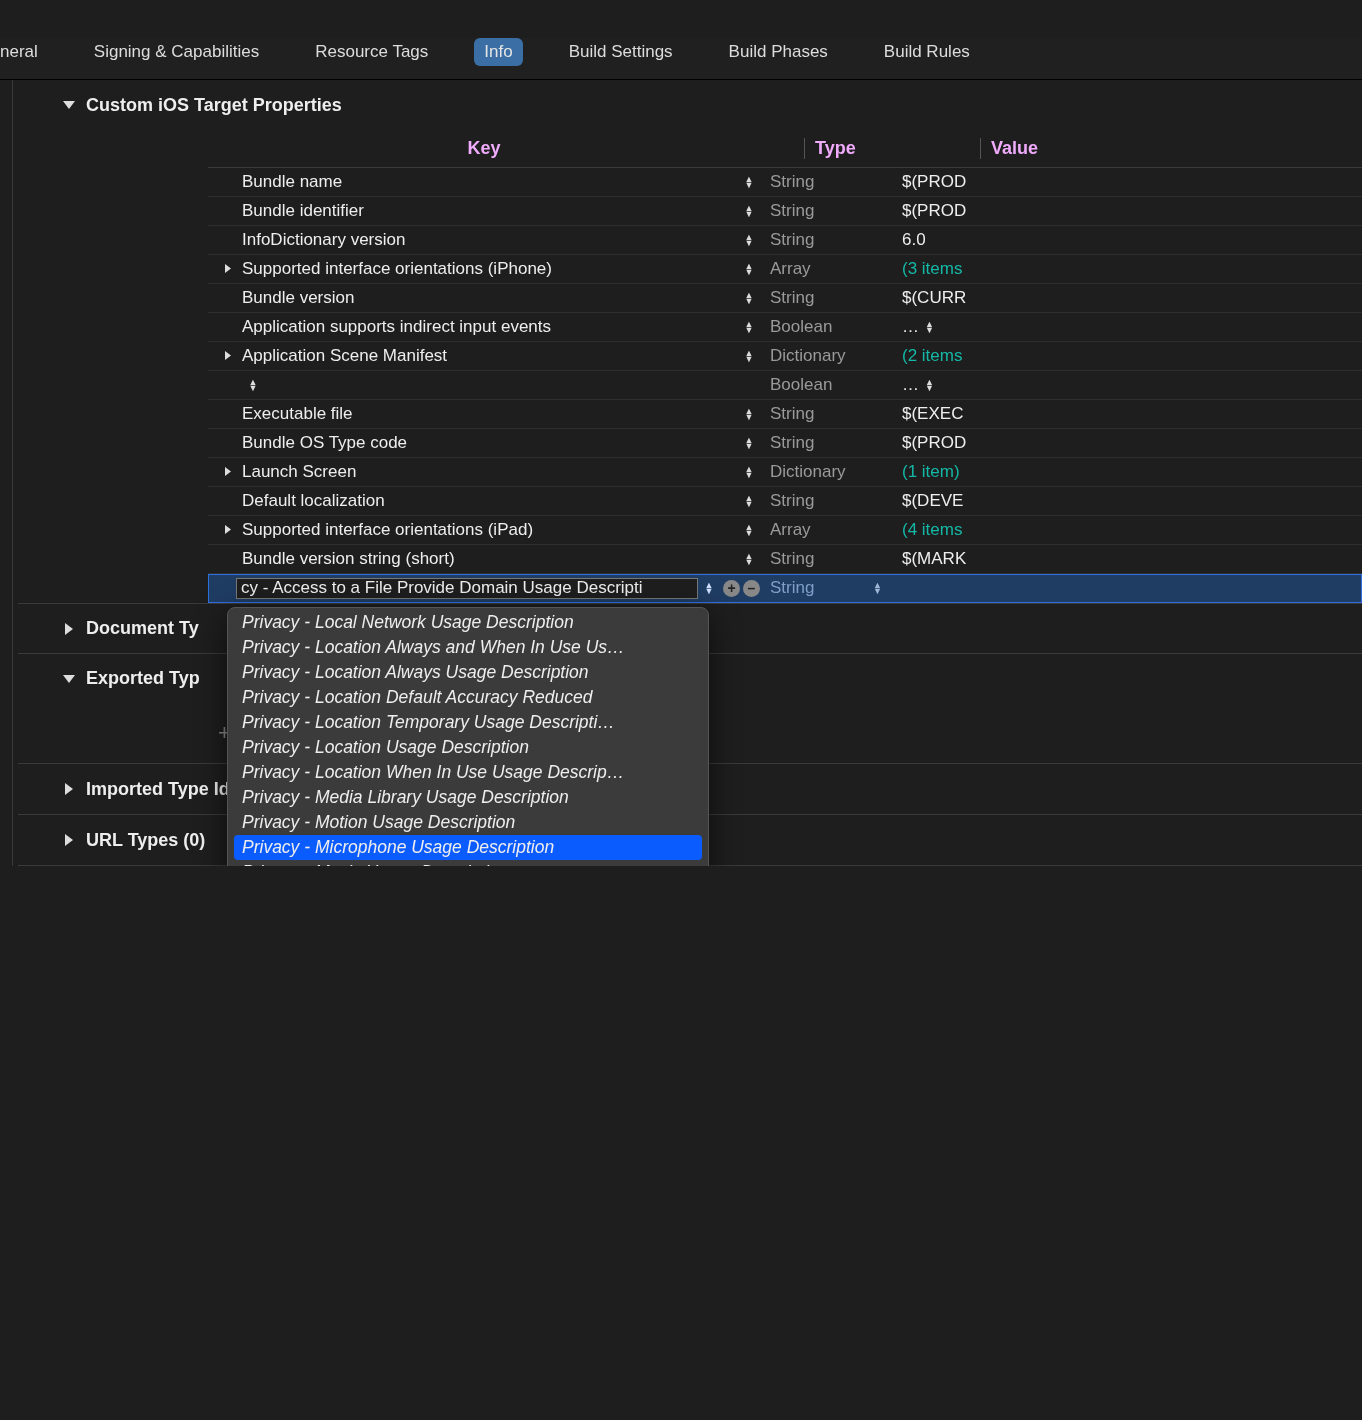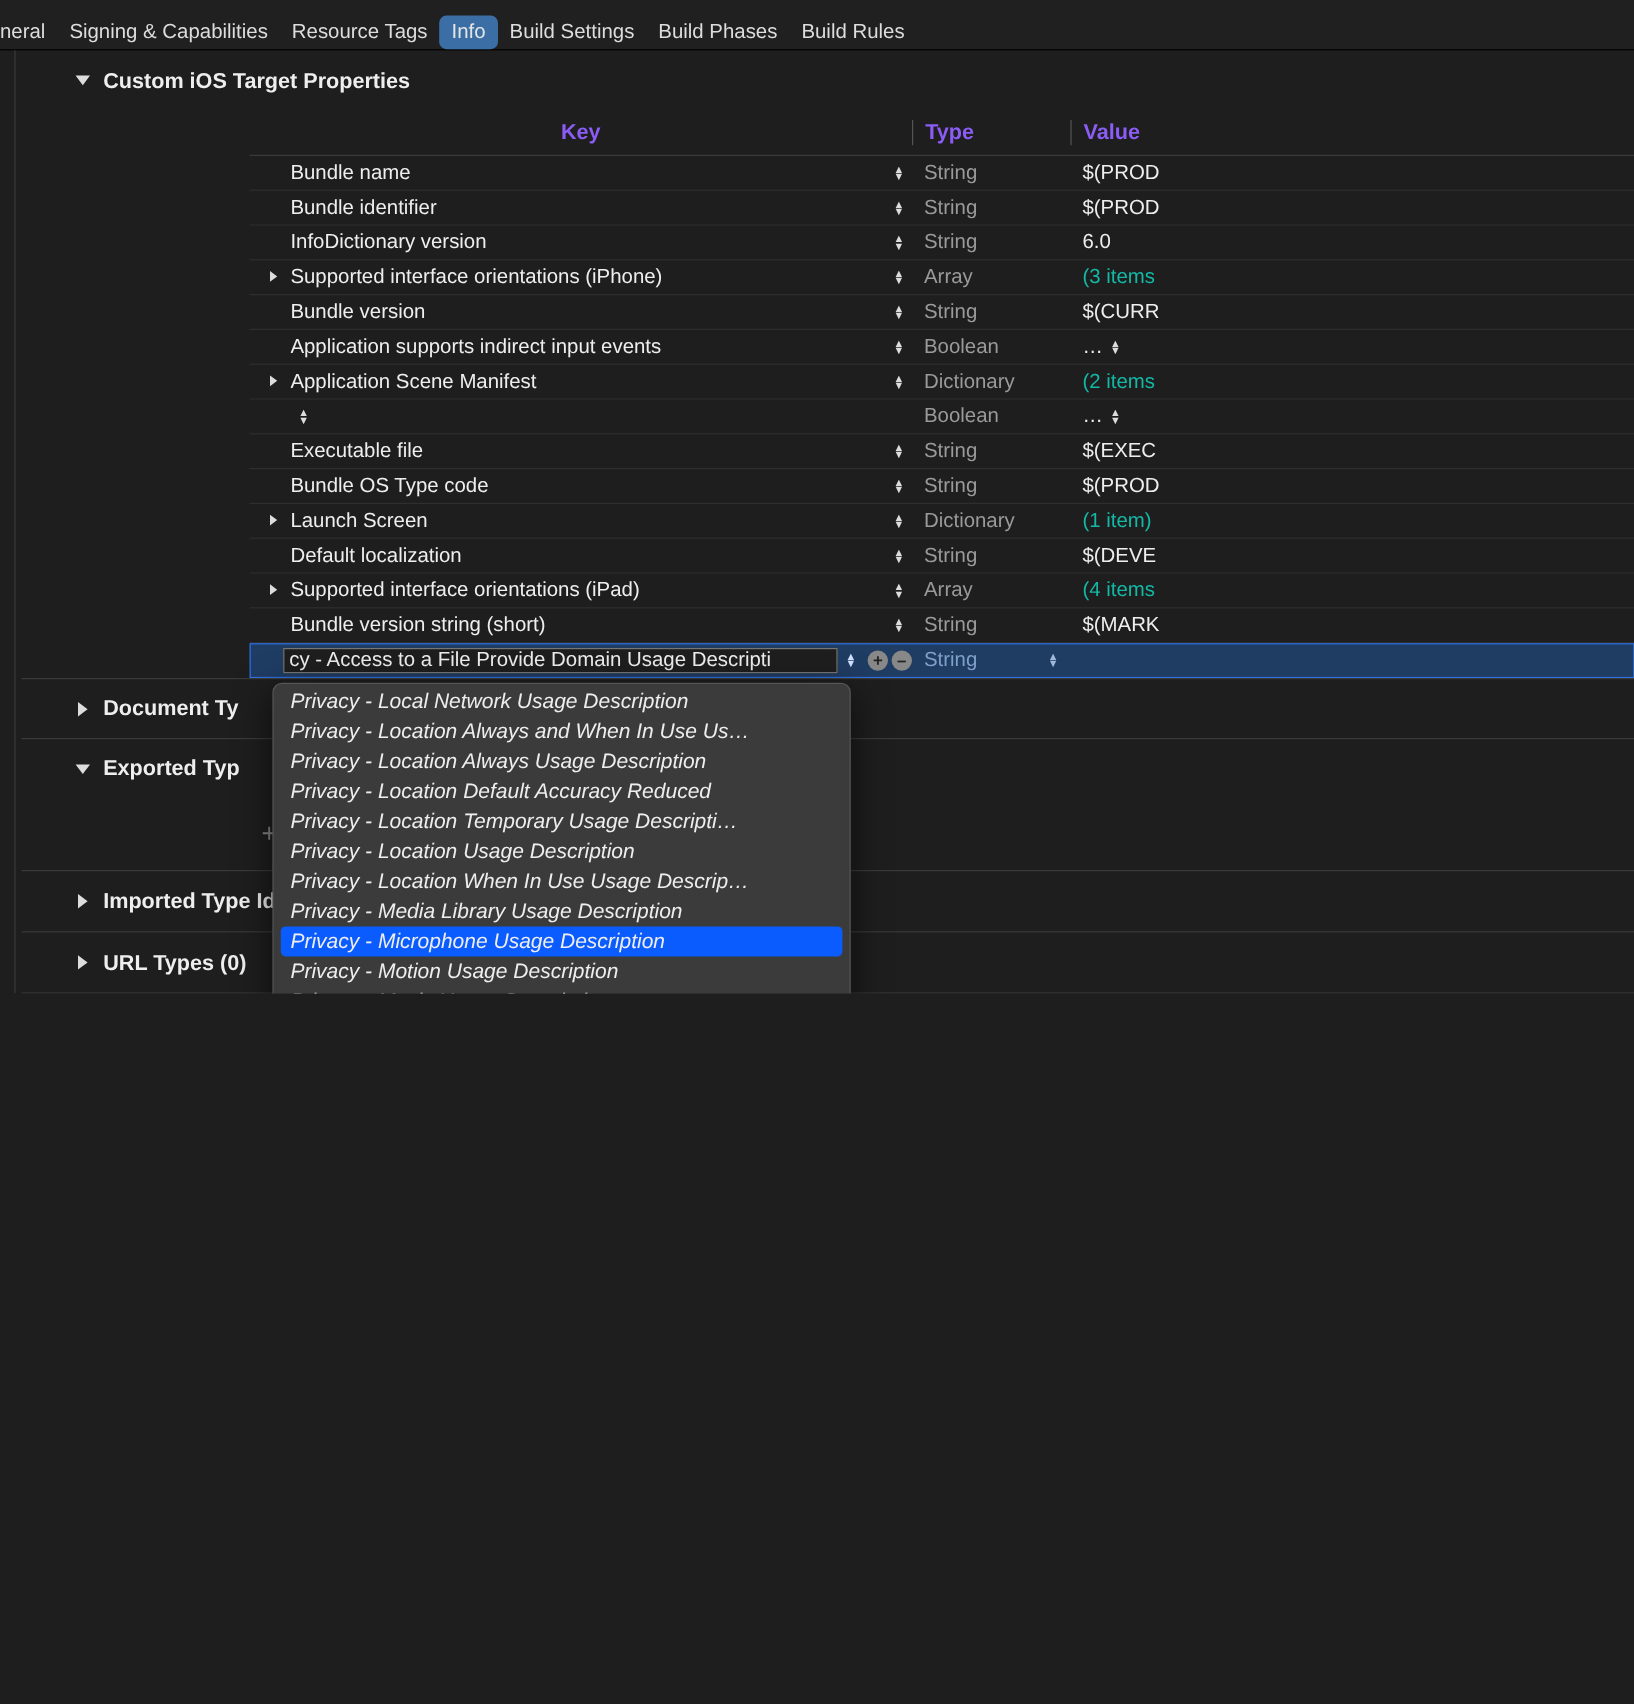--- a/index.html
+++ b/index.html
@@ -8,25 +8,27 @@
     background: #1e1e1e;
     color: #ddd;
     font-family: -apple-system, "Helvetica Neue", Arial, sans-serif;
     font-size: 17px;
     overflow: hidden;
   }
 
   
   .tabbar {
     display: flex;
-    align-items: flex-end;
+    align-items: flex-start;
     height: 42px;
     border-bottom: 1px solid #000;
     padding-left: 0;
+    gap: 36px;
     background: #202020;
+    margin-top: 38px;
   }
   .tabbar .tab {
     color: #ddd;
     font-size: 17px;
     padding: 4px 10px;
     border-radius: 6px;
     white-space: nowrap;
   }
   .tabbar .tab.active {
     background: #3a6ea5;
@@ -53,26 +55,27 @@
     font-size: 16px;
   }
 
   
   .prop-area {
     padding-left: 190px;
     padding-right: 0;
   }
   .col-headers {
     display: flex;
-    color: #8b5cf6;
+    color: #f0abfc;
     font-size: 18px;
     font-weight: 600;
     height: 38px;
     align-items: center;
     border-bottom: 1px solid #3a3a3a;
+    gap: 44px;
   }
   .col-key   { width: 552px; display:flex; align-items:center; padding-left: 34px; position: relative;}
   .col-type  { width: 132px; border-left: 1px solid #555; padding-left: 10px; display:flex; align-items:center;}
   .col-value { width: 80px;  border-left: 1px solid #555; padding-left: 10px; display:flex; align-items:center;}
   .col-key .centered { position:absolute; left:0; right:0; text-align:center; }
 
   .row {
     display: flex;
     height: 29px;
     align-items: center;
@@ -472,18 +475,18 @@
 
 <div class="dropdown" id="dd-host">
       <div class="opt first">Privacy - Local Network Usage Description</div>
       <div class="opt">Privacy - Location Always and When In Use Us…</div>
       <div class="opt">Privacy - Location Always Usage Description</div>
       <div class="opt">Privacy - Location Default Accuracy Reduced</div>
       <div class="opt">Privacy - Location Temporary Usage Descripti…</div>
       <div class="opt">Privacy - Location Usage Description</div>
       <div class="opt">Privacy - Location When In Use Usage Descrip…</div>
       <div class="opt">Privacy - Media Library Usage Description</div>
+      <div class="opt">Privacy - Motion Usage Description</div>
       <div class="opt sel">Privacy - Microphone Usage Description</div>
-      <div class="opt">Privacy - Motion Usage Description</div>
       <div class="opt">Privacy - Music Usage Description</div>
     </div>
 
 </div>
 
 </body></html>

